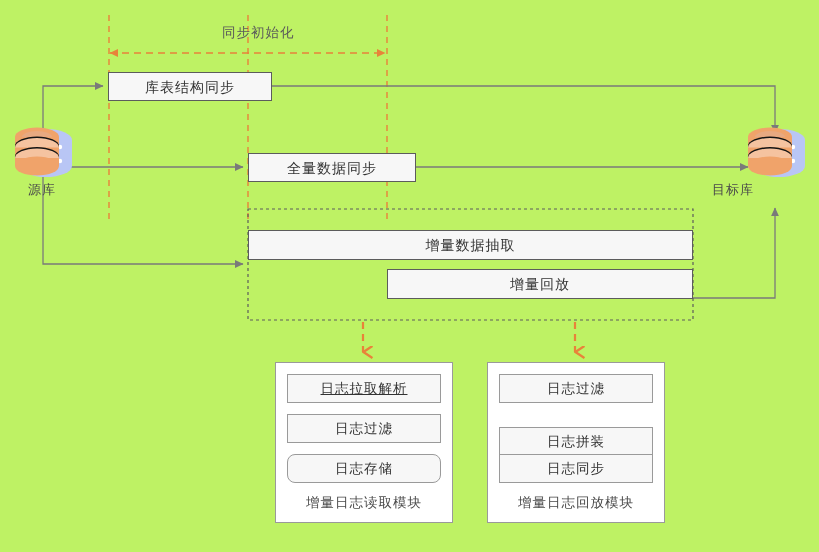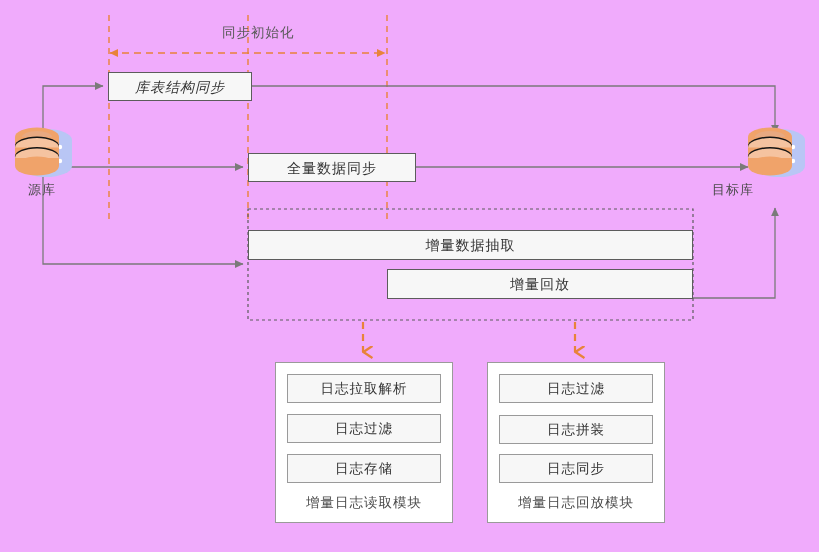--- a/index.html
+++ b/index.html
@@ -7,21 +7,21 @@
     padding: 0;
     background: #ffffff;
   }
   body {
     font-family: "Liberation Sans", "DejaVu Sans", sans-serif;
   }
   #canvas {
     position: relative;
     width: 819px;
     height: 552px;
-    background: #f0abfc;
+    background: #bef264;
     overflow: hidden;
   }
   .svg-layer {
     position: absolute;
     left: 0;
     top: 0;
     width: 819px;
     height: 552px;
   }
   
@@ -178,35 +178,35 @@
       <ellipse cx="27" cy="27.5" rx="22" ry="9.5" fill="#f5c3a0"></ellipse>
       <rect x="5" y="27.5" width="44" height="9" fill="#f0a36a"></rect>
       <ellipse cx="27" cy="36.5" rx="22" ry="9.5" fill="#141414"></ellipse>
       <ellipse cx="27" cy="38" rx="22" ry="9.5" fill="#f5c3a0"></ellipse>
       <rect x="5" y="38" width="44" height="8" fill="#f0a36a"></rect>
       <ellipse cx="27" cy="46" rx="22" ry="9.5" fill="#f0a36a"></ellipse>
     </svg>
   </div>
   <div class="db-caption" style="left:688px; top:181px;">目标库</div>
 
-  <div class="pbox" style="left:108px; top:72px; width:144px; height:29px;font-style:italic;">库表结构同步</div>
+  <div class="pbox" style="left:108px; top:72px; width:164px; height:29px;">库表结构同步</div>
 
   <div class="pbox" style="left:248px; top:153px; width:168px; height:29px;">全量数据同步</div>
 
   <div class="pbox" style="left:387px; top:269px; width:306px; height:30px;">增量回放</div>
 
   <div class="pbox" style="left:248px; top:230px; width:445px; height:30px;">增量数据抽取</div>
 
   <div class="module" style="left:275px; top:362px; width:178px; height:161px;">
-    <div class="mbox" style="top:11px;">日志拉取解析</div>
+    <div class="mbox" style="top:11px;text-decoration:underline;">日志拉取解析</div>
     <div class="mbox" style="top:51px;">日志过滤</div>
-    <div class="mbox" style="top:91px;">日志存储</div>
+    <div class="mbox" style="top:91px;border-radius:8px;">日志存储</div>
     <div class="module-title">增量日志读取模块</div>
   </div>
 
   <div class="module" style="left:487px; top:362px; width:178px; height:161px;">
     <div class="mbox" style="top:11px;">日志过滤</div>
-    <div class="mbox" style="top:52px;">日志拼装</div>
+    <div class="mbox" style="top:64px;">日志拼装</div>
     <div class="mbox" style="top:91px;">日志同步</div>
     <div class="module-title">增量日志回放模块</div>
   </div>
 
 </div>
 
 </body></html>

